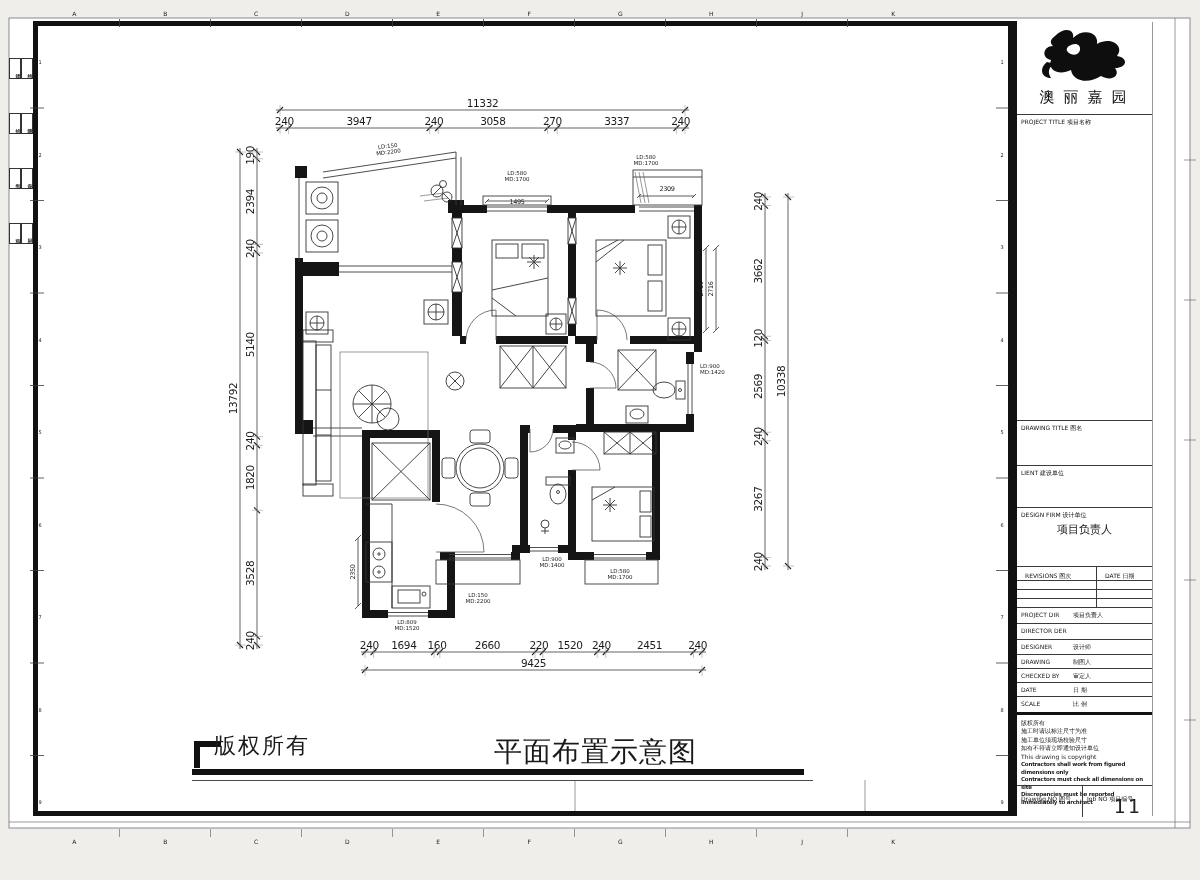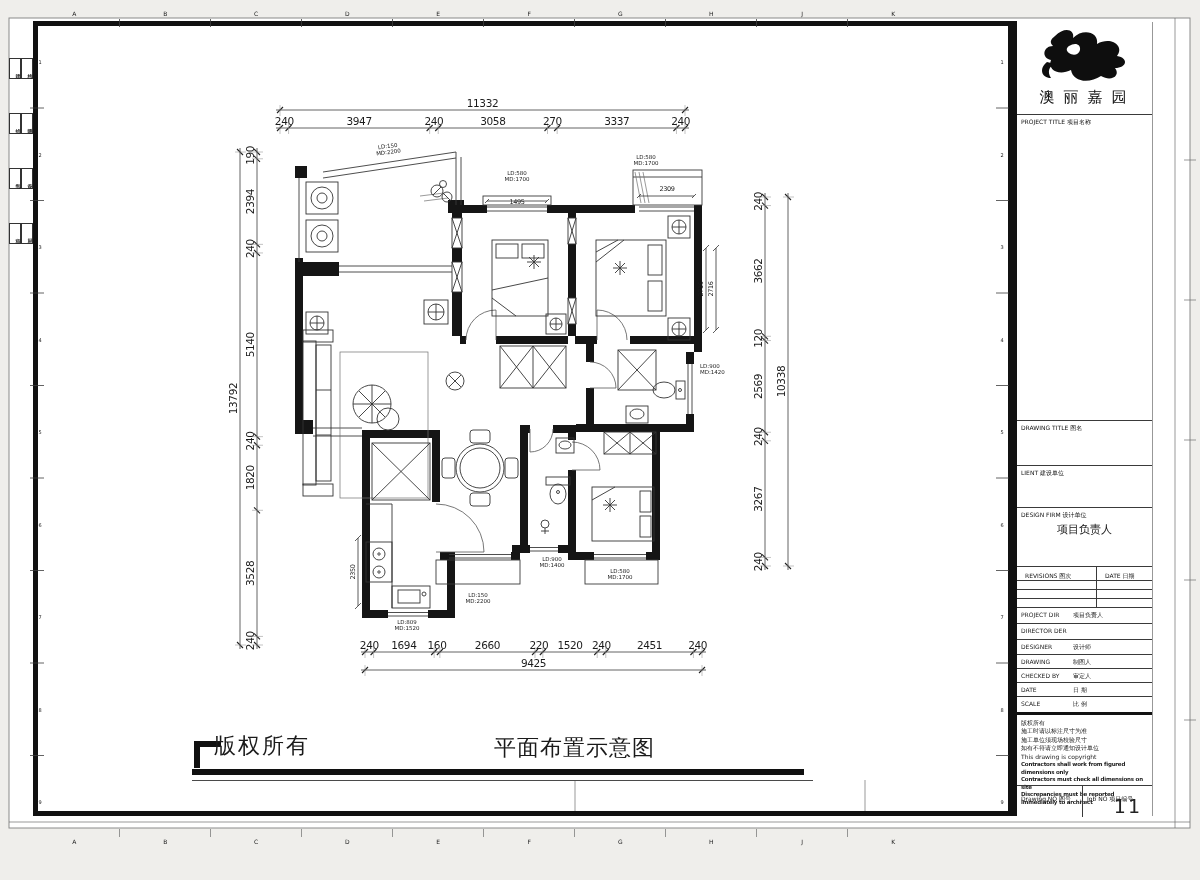--- a/index.html
+++ b/index.html
@@ -34,21 +34,21 @@
   .copy{position:absolute;left:0;top:694px;width:135px;font-size:6px;line-height:8.4px;padding:3px 0 0 4px;box-sizing:border-box;}
   .copy .b{font-weight:bold;font-size:5.5px;line-height:7.6px;letter-spacing:-0.2px;}
   .tb-thick{position:absolute;left:0;top:690px;width:135px;height:3px;background:#111;}
   .tb-bot{position:absolute;left:0;top:763px;width:135px;height:31px;border-top:1px solid #3a3a3a;box-sizing:border-box;padding-left:40px;}
   .tb-bot .cellL{position:absolute;left:0;top:0;width:66px;height:31px;border-right:1px solid #3a3a3a;box-sizing:border-box;}
   .tb-bot .cellR{position:absolute;left:66px;top:0;width:69px;height:31px;}
   .jobno{position:absolute;right:10px;top:9px;font-size:19px;letter-spacing:2px;color:#222;}
 
   
   .ft-project{position:absolute;left:214px;top:731px;font-size:22px;letter-spacing:2px;color:#1a1a1a;}
-  .ft-drawing{position:absolute;left:494px;top:733px;font-size:22px;letter-spacing:1px;color:#1a1a1a;}
+  .ft-drawing{position:absolute;left:494px;top:733px;font-size:28px;letter-spacing:1px;color:#1a1a1a;}
   .ft-bar{position:absolute;left:192px;top:769px;width:612px;height:6px;background:#101010;}
   .ft-line{position:absolute;left:192px;top:780px;width:621px;height:1px;background:#4a4a4a;}
   .ft-mark-h{position:absolute;left:194px;top:741px;width:27px;height:6px;background:#101010;}
   .ft-mark-v{position:absolute;left:194px;top:741px;width:6px;height:27px;background:#101010;}
 
   
   .mbox{position:absolute;width:12px;height:21px;border:1px solid #333;box-sizing:border-box;background:#fff;
         font-size:5px;line-height:5px;text-align:center;writing-mode:vertical-rl;text-orientation:upright;padding-top:1px;}
 </style>
 </head>

